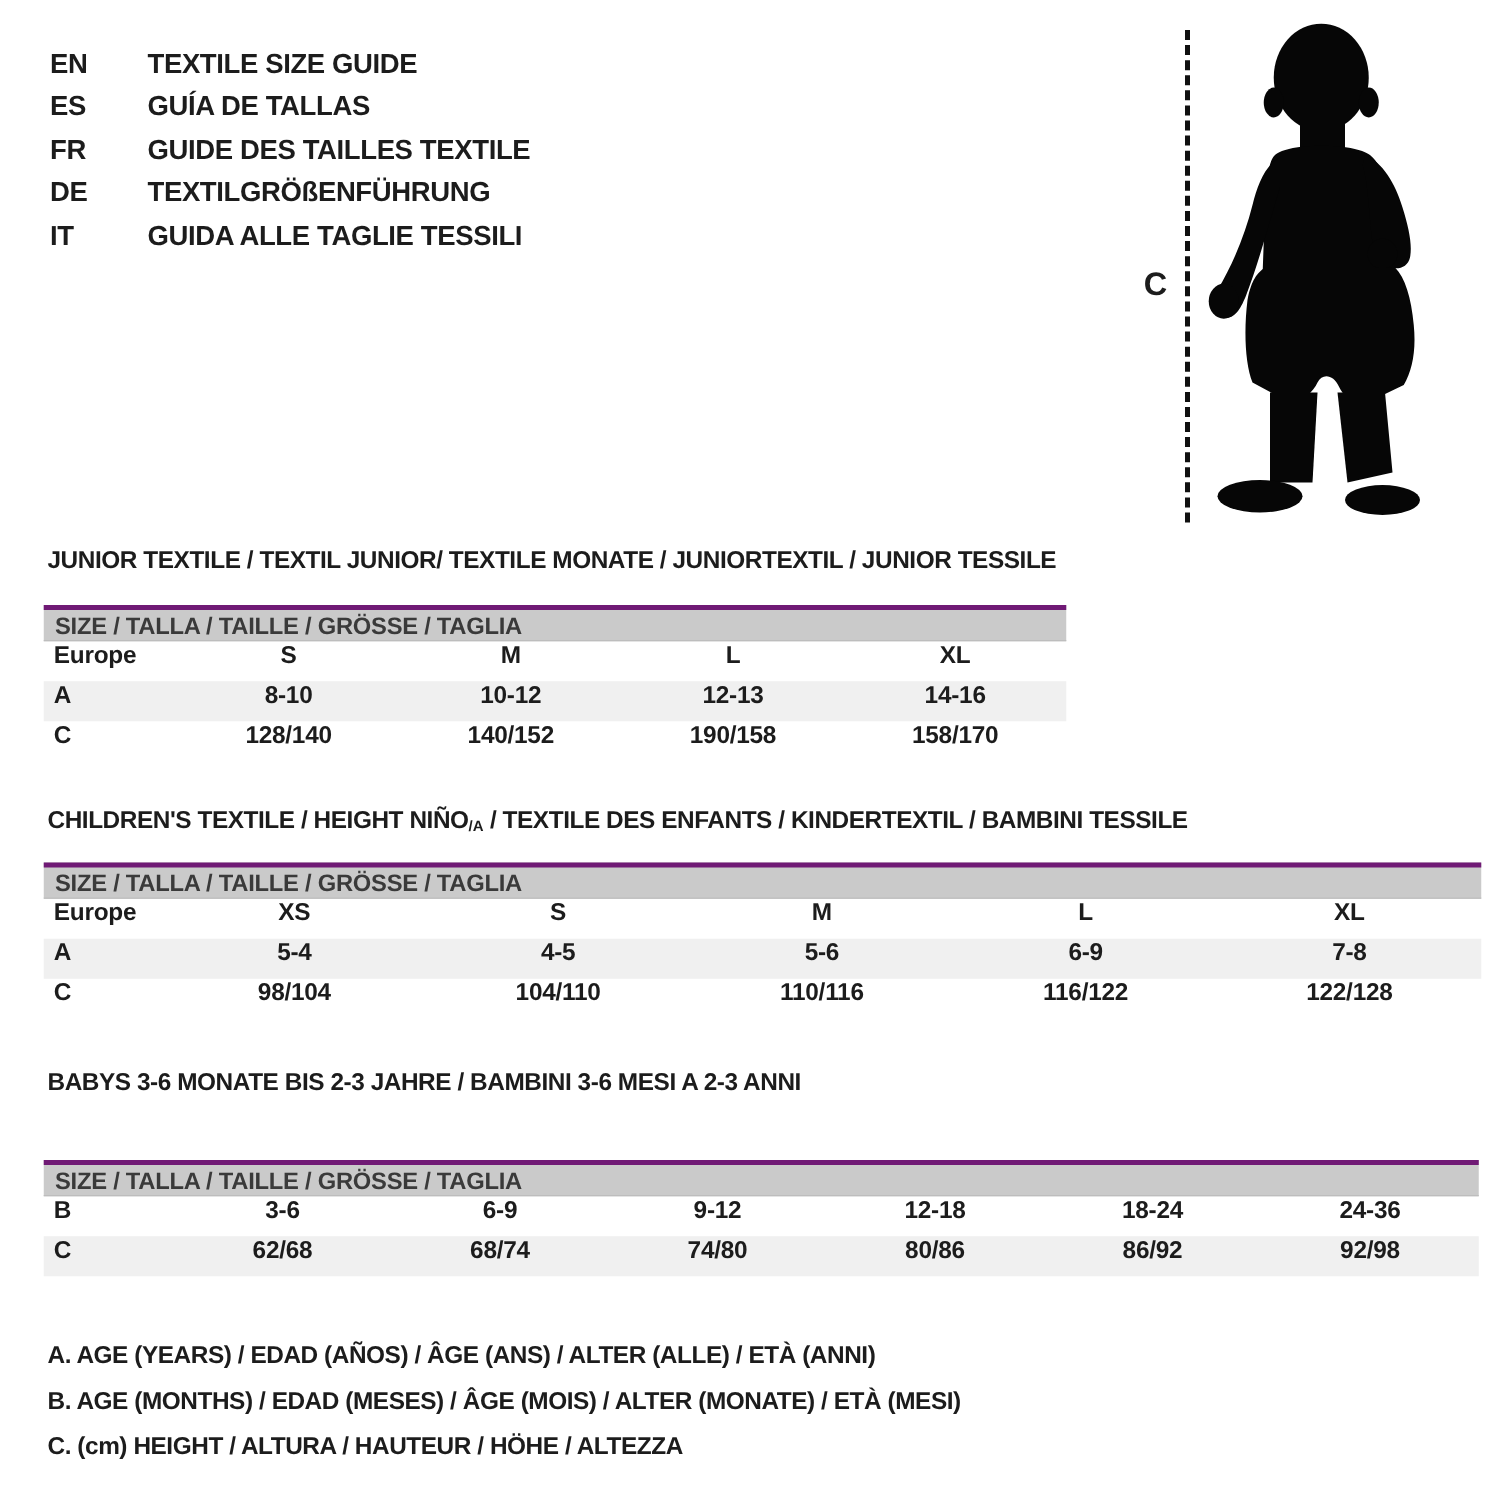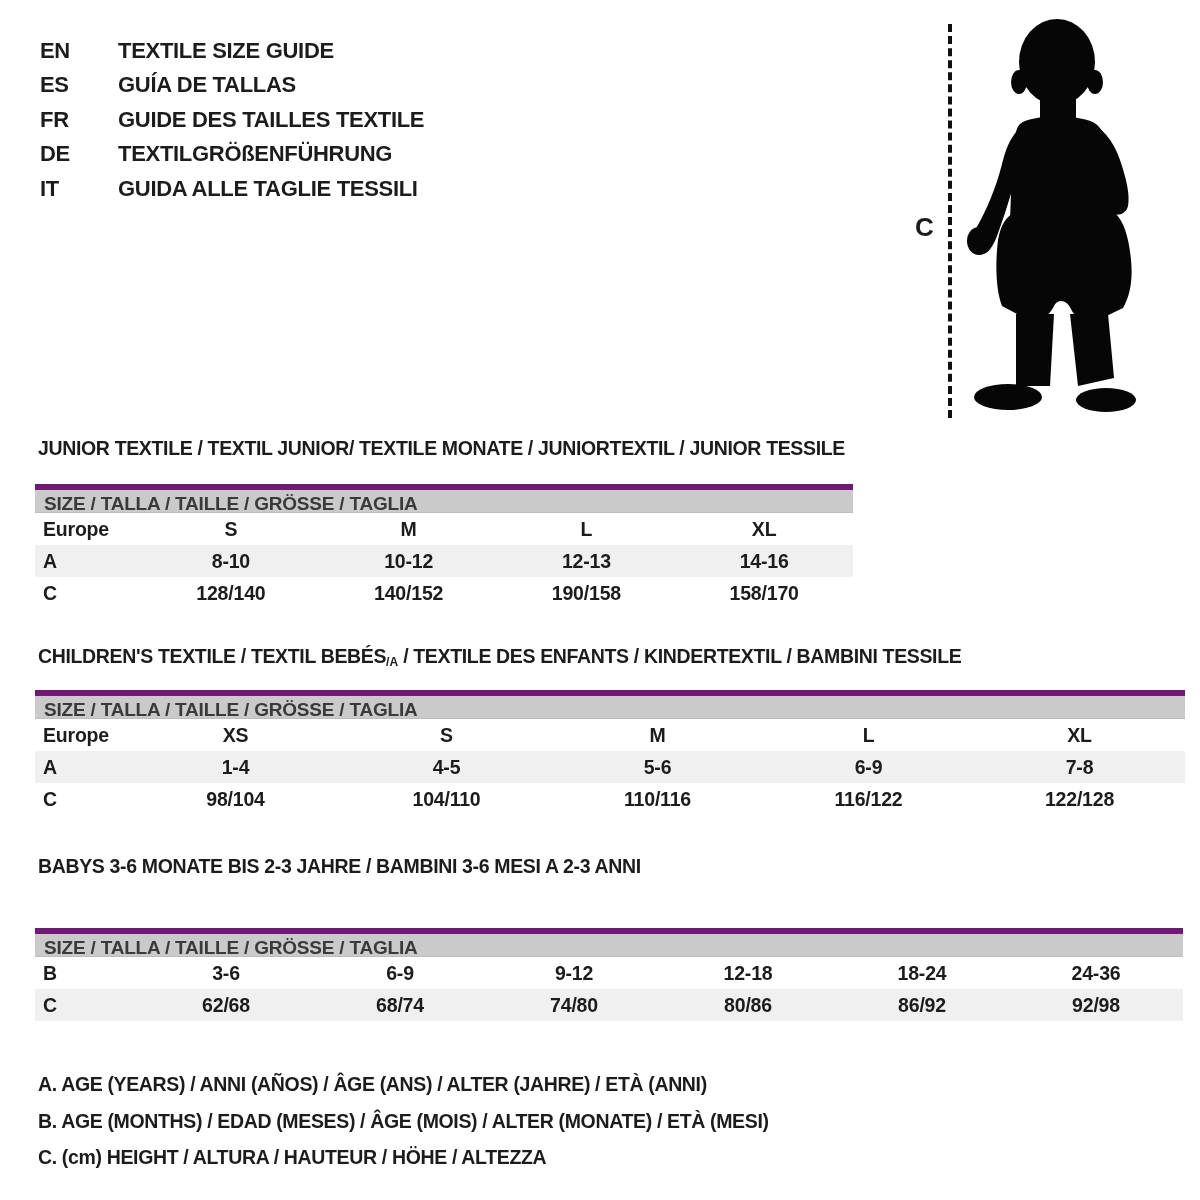--- a/index.html
+++ b/index.html
@@ -24,34 +24,34 @@
   .section-title{position:absolute;left:38px;font-size:19.5px;letter-spacing:-0.35px;white-space:nowrap}
   #junior-title{top:437px}
   #children-title{top:645px}
   #babies-title{top:848px;line-height:36px}
   .sub{font-size:12px;position:relative;top:3px;letter-spacing:0}
 
   
   .size-header{
     position:absolute;left:35px;height:29px;box-sizing:border-box;
     background:var(--table-header-bg,#cacaca);
-    border-top:6px solid #701a75;border-bottom:1px solid #bdbdbd;
+    border-top:4px solid #701a75;border-bottom:1px solid #bdbdbd;
     color:#3a3a3a;font-size:19px;line-height:27px;padding-left:9px;letter-spacing:-0.2px;
     white-space:nowrap;overflow:hidden;
   }
   #junior-header{top:484px;width:818px}
   #children-header{top:690px;width:1150px}
   #babies-header{top:928px;width:1148px}
 
   
   .rows{position:absolute;left:35px}
   #junior-rows{top:513px;width:818px}
   #children-rows{top:719px;width:1150px}
   #babies-rows{top:957px;width:1148px}
-  .trow{display:flex;height:32px;align-items:center;font-size:19.5px;letter-spacing:-0.2px}
+  .trow{display:flex;height:32px;font-size:19.5px;letter-spacing:-0.2px}
   .trow.shaded{background:var(--shaded-row-bg,#f0f0f0)}
   .tlabel{padding-left:8px;box-sizing:border-box}
   #junior-rows .tlabel{width:107px}
   #children-rows .tlabel{width:95px}
   #babies-rows .tlabel{width:104px}
   .tcell{flex:1;text-align:center}
 
   
   .legend{position:absolute;left:38px;top:1066px;font-size:19.5px;letter-spacing:-0.35px}
   .legend-line{height:36.5px;line-height:36.5px;white-space:nowrap}
@@ -125,34 +125,34 @@
       </div>
       <div class="trow">
         <div class="tlabel">C</div>
         <div class="tcell">128/140</div>
         <div class="tcell">140/152</div>
         <div class="tcell">190/158</div>
         <div class="tcell">158/170</div>
       </div>
     </div>
 
-  <div class="section-title" id="children-title"><span>CHILDREN'S TEXTILE / TEXTIL BEBÉS</span><span class="sub">/A</span><span> / TEXTILE DES ENFANTS / KINDERTEXTIL / BAMBINI TESSILE</span></div>
+  <div class="section-title" id="children-title"><span>CHILDREN'S TEXTILE / HEIGHT NIÑO</span><span class="sub">/A</span><span> / TEXTILE DES ENFANTS / KINDERTEXTIL / BAMBINI TESSILE</span></div>
   <div class="size-header" id="children-header">SIZE / TALLA / TAILLE / GRÖSSE / TAGLIA</div>
   <div class="rows" id="children-rows">
       <div class="trow">
         <div class="tlabel">Europe</div>
         <div class="tcell">XS</div>
         <div class="tcell">S</div>
         <div class="tcell">M</div>
         <div class="tcell">L</div>
         <div class="tcell">XL</div>
       </div>
       <div class="trow shaded">
         <div class="tlabel">A</div>
-        <div class="tcell">1-4</div>
+        <div class="tcell">5-4</div>
         <div class="tcell">4-5</div>
         <div class="tcell">5-6</div>
         <div class="tcell">6-9</div>
         <div class="tcell">7-8</div>
       </div>
       <div class="trow">
         <div class="tlabel">C</div>
         <div class="tcell">98/104</div>
         <div class="tcell">104/110</div>
         <div class="tcell">110/116</div>
@@ -180,18 +180,18 @@
         <div class="tcell">62/68</div>
         <div class="tcell">68/74</div>
         <div class="tcell">74/80</div>
         <div class="tcell">80/86</div>
         <div class="tcell">86/92</div>
         <div class="tcell">92/98</div>
       </div>
     </div>
 
   <div class="legend">
-      <div class="legend-line">A. AGE (YEARS) / ANNI (AÑOS) / ÂGE (ANS) / ALTER (JAHRE) / ETÀ (ANNI)</div>
+      <div class="legend-line">A. AGE (YEARS) / EDAD (AÑOS) / ÂGE (ANS) / ALTER (ALLE) / ETÀ (ANNI)</div>
       <div class="legend-line">B. AGE (MONTHS) / EDAD (MESES) / ÂGE (MOIS) / ALTER (MONATE) / ETÀ (MESI)</div>
       <div class="legend-line">C. (cm) HEIGHT / ALTURA / HAUTEUR / HÖHE / ALTEZZA</div>
     </div>
 
 </div>
 
 </body></html>

